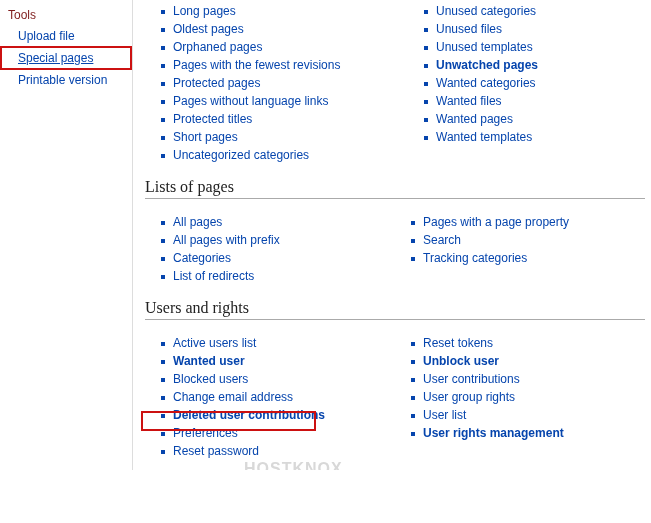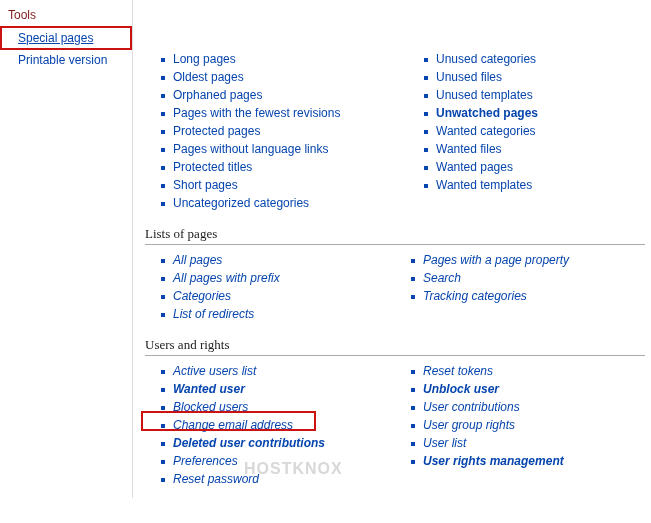--- a/index.html
+++ b/index.html
@@ -41,30 +41,30 @@
     padding-left: 16px;
     text-decoration: underline;
   }
   .main {
     flex: 1;
     padding: 0 6px 10px 12px;
     background: #fff;
   }
   .section { margin-top: 6px; }
   .section h3 {
-    font-size: 13px;
+    font-size: 16px;
     font-weight: normal;
     font-family: Georgia, serif;
     color: #222;
     margin: 14px 0 2px 0;
     padding-bottom: 2px;
     border-bottom: 1px solid #aaa;
   }
-  .first-cols { display: flex; gap: 26px; margin-top: 48px; }
-  .cols { display: flex; gap: 0; margin-top: 4px; font-style: italic; }
+  .first-cols { display: flex; gap: 26px; }
+  .cols { display: flex; gap: 0; margin-top: 12px; }
   .col { flex: 1; min-width: 0; }
   .col ul, .first-cols ul {
     list-style: none;
     margin: 2px 0 0 0;
     padding: 0 0 0 16px;
   }
   .col li, .first-cols li {
     position: relative;
     padding: 2px 0 2px 12px;
     color: #0645ad;
@@ -99,20 +99,21 @@
   }
   .relwrap { position: relative; }
 </style>
 </head>
 <body>
 
 <div class="layout relwrap">
   <div class="sidebar">
     <div class="sidebar-title">Tools</div>
     <ul>
+        <li>Upload file</li>
         <li class="highlighted">Special pages</li>
         <li>Printable version</li>
       </ul>
   </div>
   <div class="main">
     <div class="first-cols">
       <div class="col">
           <ul>
             <li>Long pages</li>
             <li>Oldest pages</li>

